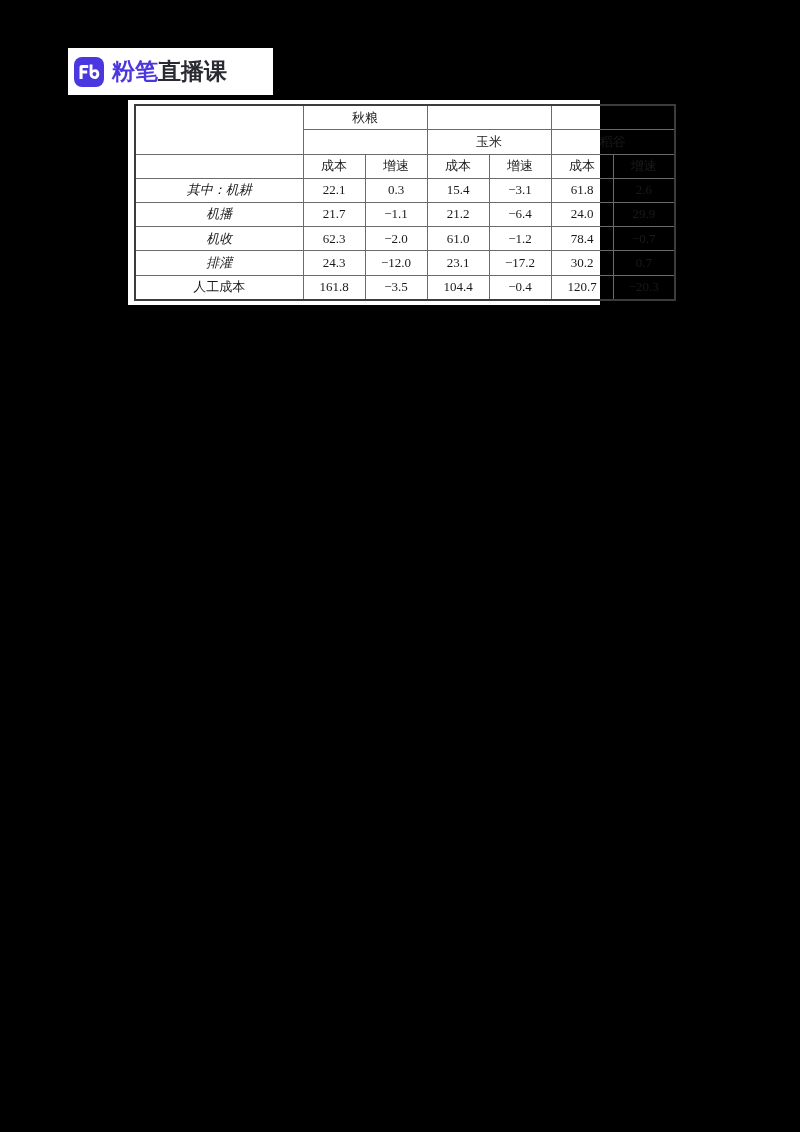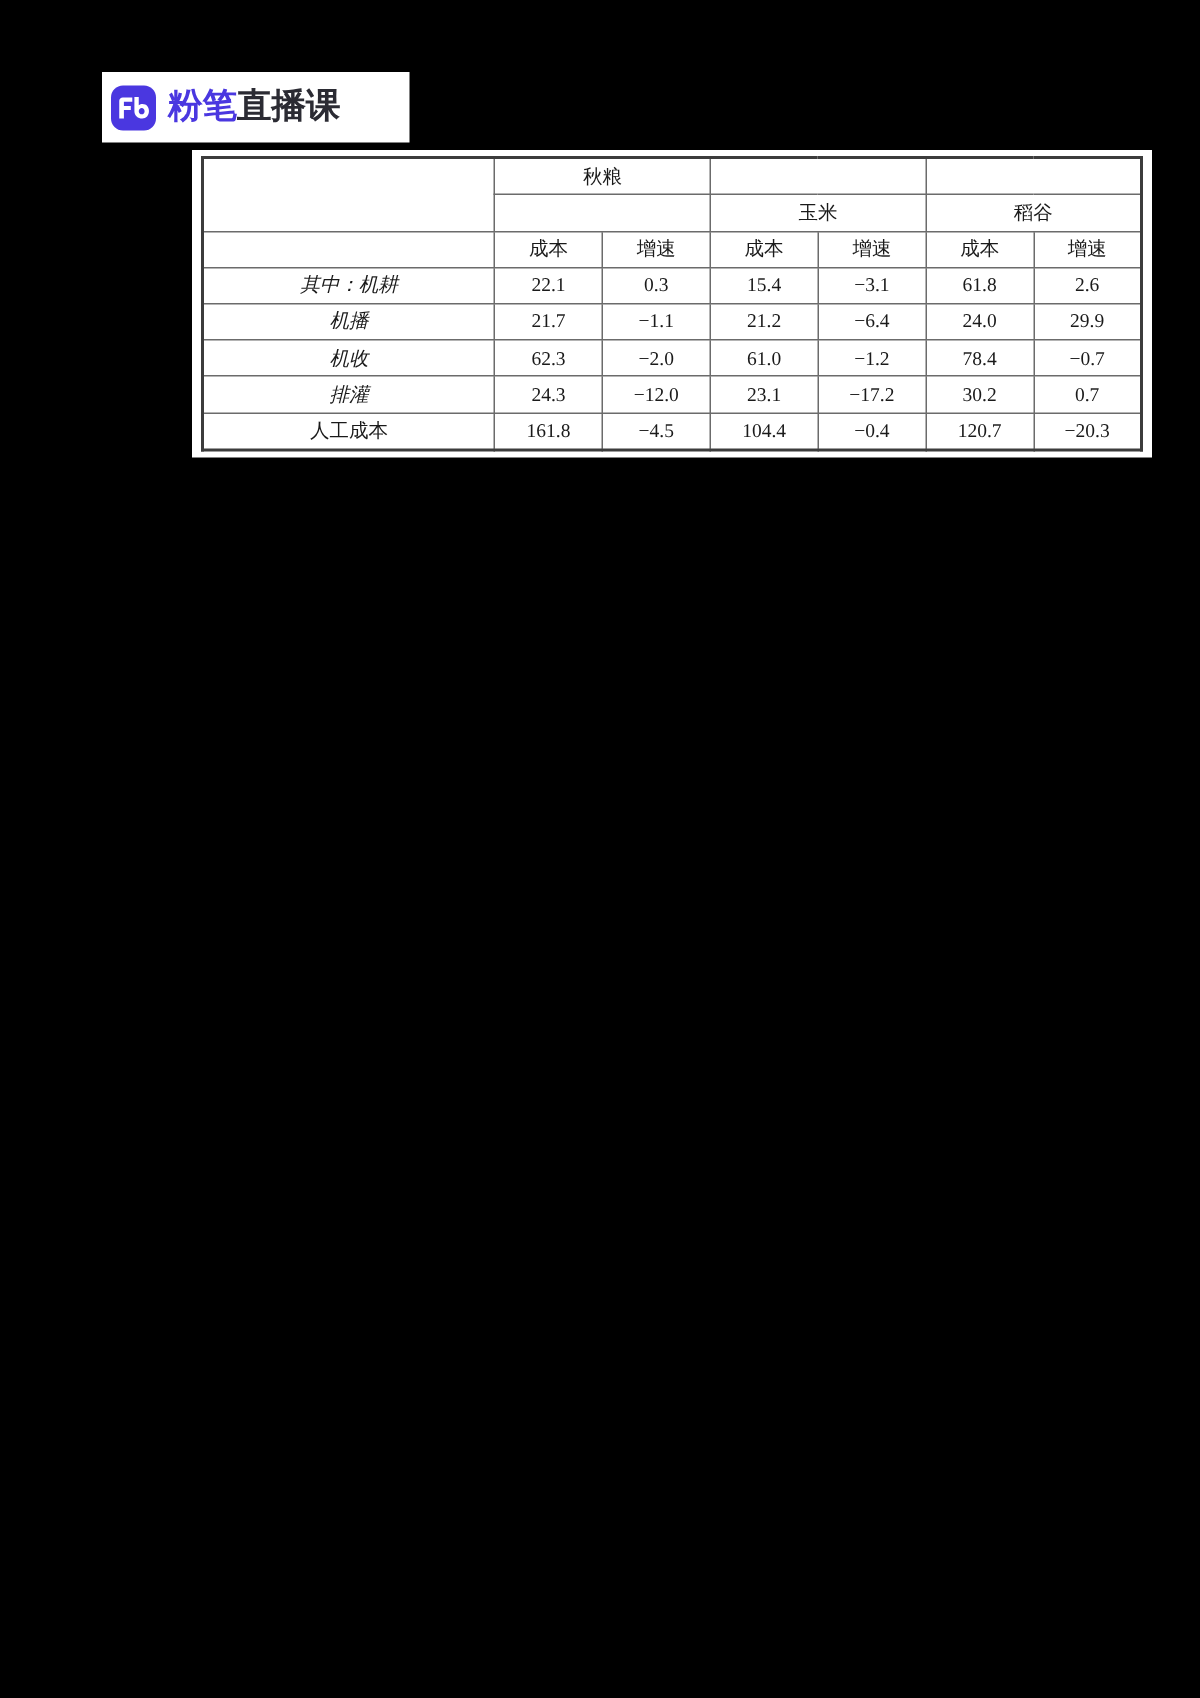--- a/index.html
+++ b/index.html
@@ -52,21 +52,21 @@
     line-height: 1;
   }
   .logo-text .brand { color: #4a37e0; }
   .logo-text .product { color: #2b2b33; }
 
   
   .table-band {
     position: absolute;
     left: 128px;
     top: 100px;
-    width: 640px;
+    width: 472px;
     height: 205px;
     background: #ffffff;
     box-sizing: border-box;
     padding: 4px 6px 4px 6px;
   }
   .cost-table {
     border-collapse: collapse;
     width: 100%;
     height: 100%;
     table-layout: fixed;
@@ -189,21 +189,21 @@
         <td class="num">24.3</td>
         <td class="num">−12.0</td>
         <td class="num">23.1</td>
         <td class="num">−17.2</td>
         <td class="num">30.2</td>
         <td class="num">0.7</td>
       </tr>
       <tr>
         <td class="rowlabel-plain">人工成本</td>
         <td class="num">161.8</td>
-        <td class="num">−4.5</td>
+        <td class="num">−3.5</td>
         <td class="num">104.4</td>
         <td class="num">−0.4</td>
         <td class="num">120.7</td>
         <td class="num">−20.3</td>
       </tr>
     </tbody>
   </table>
 </div>
 
 </body></html>

